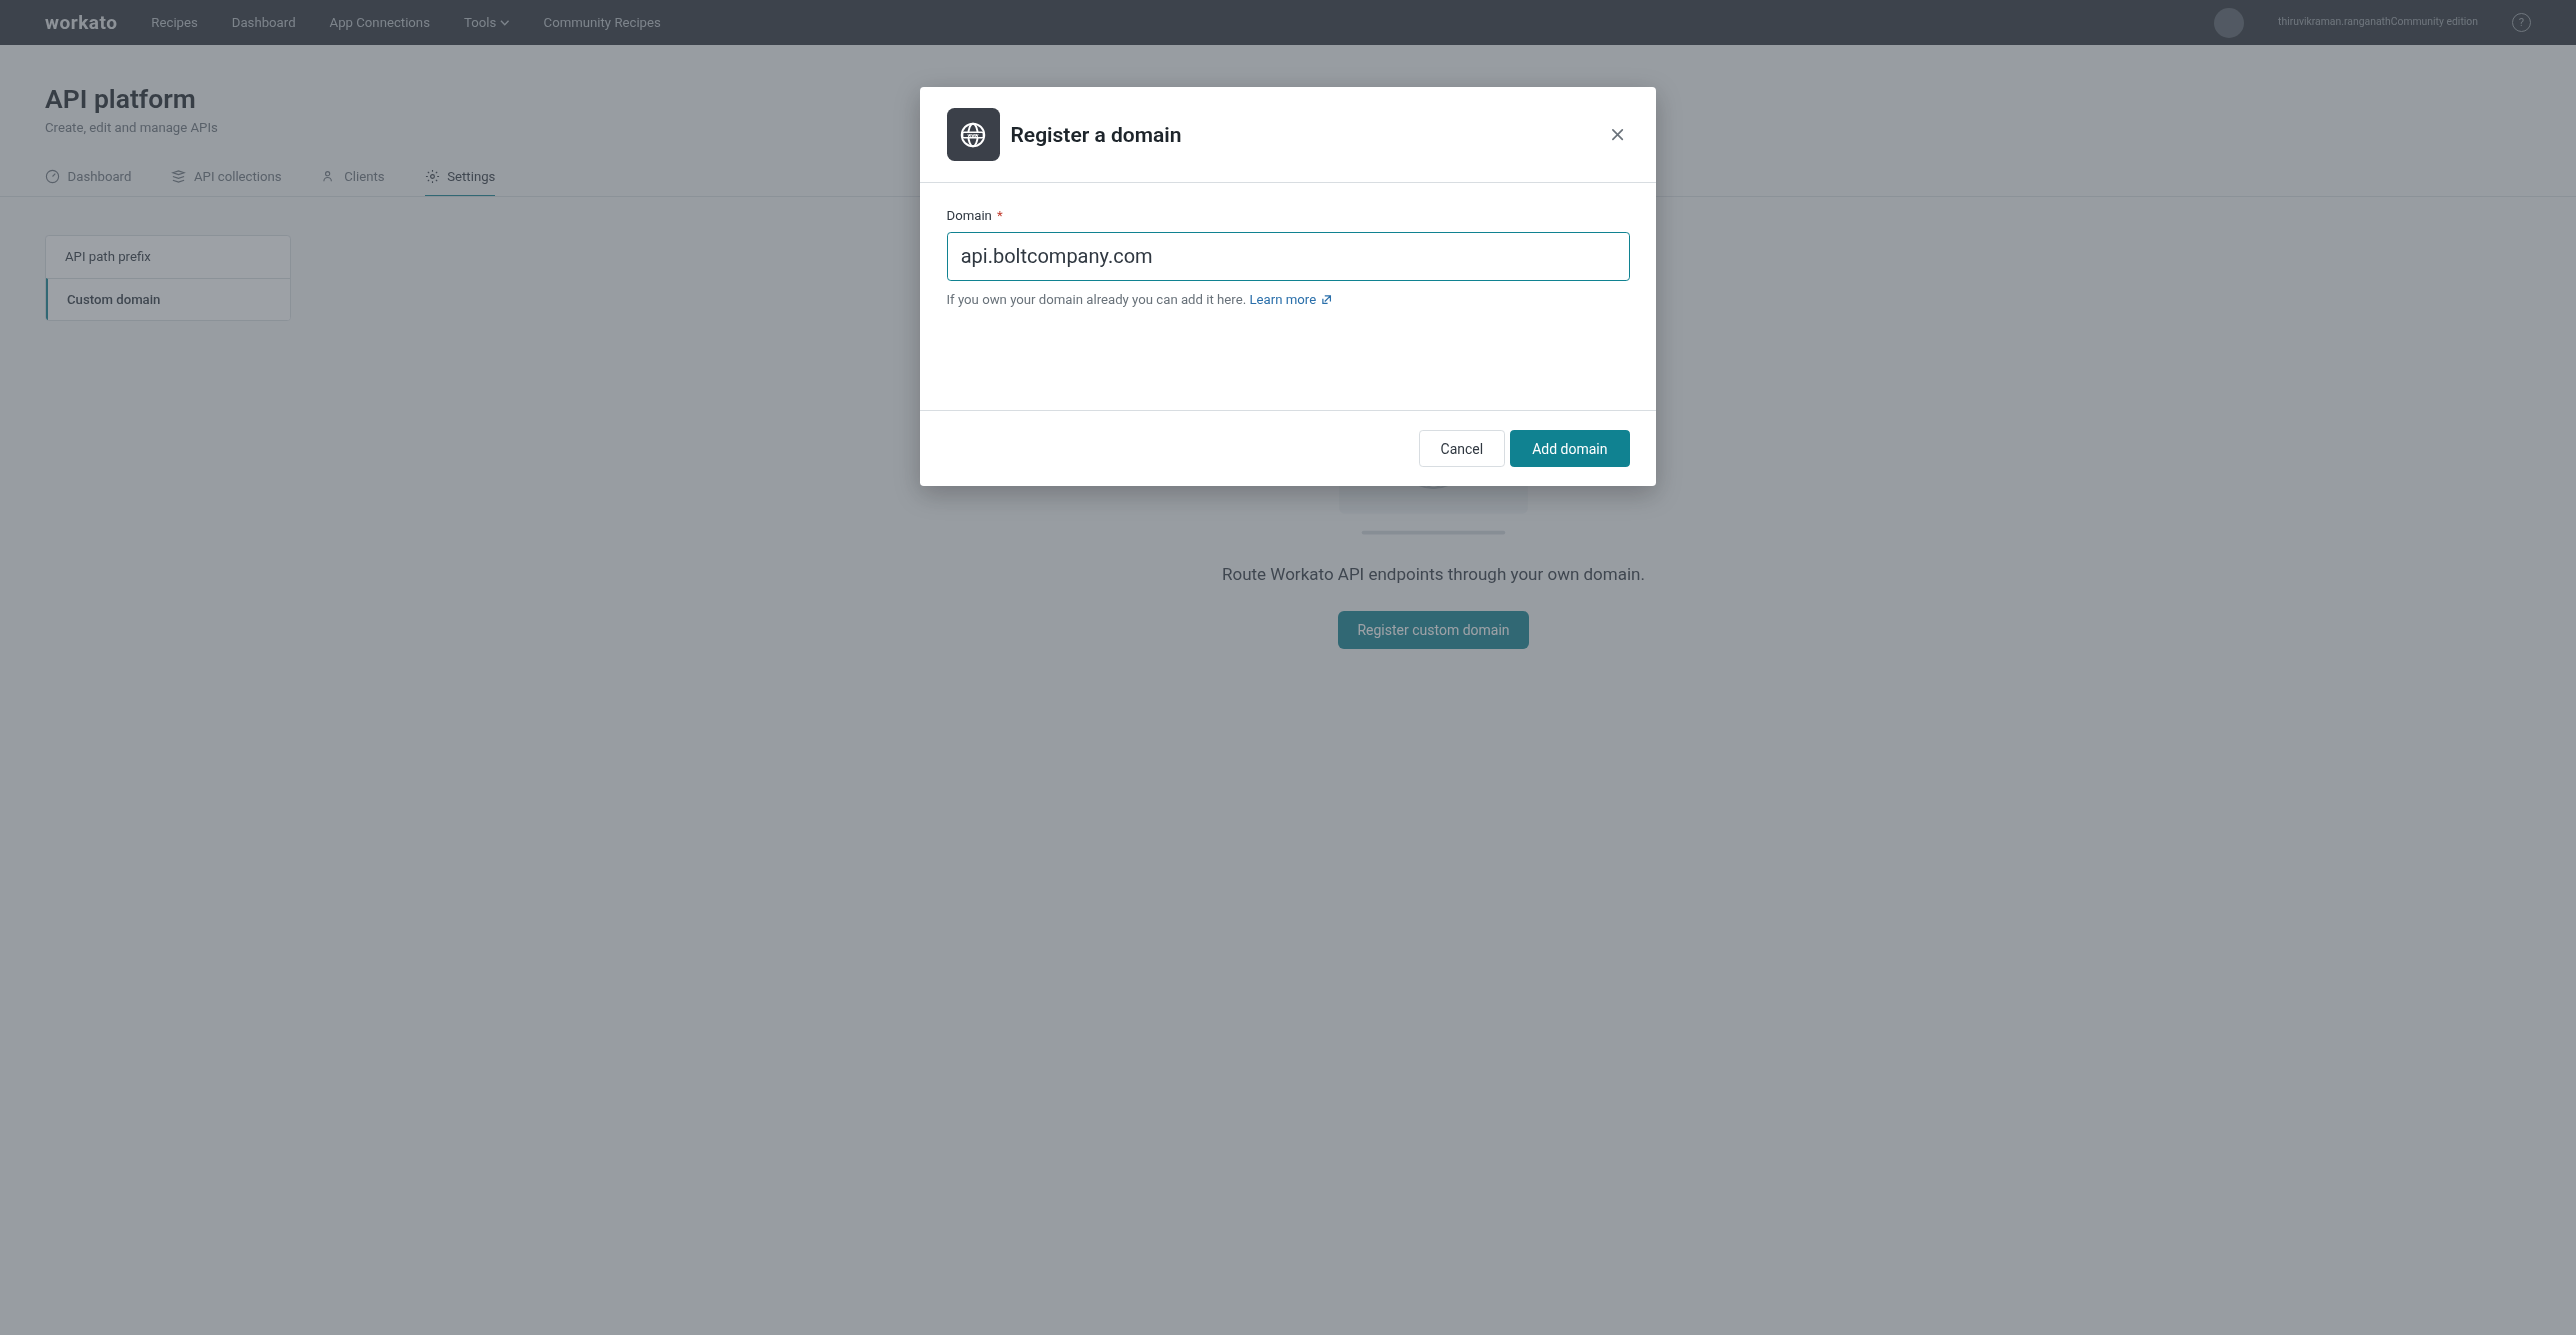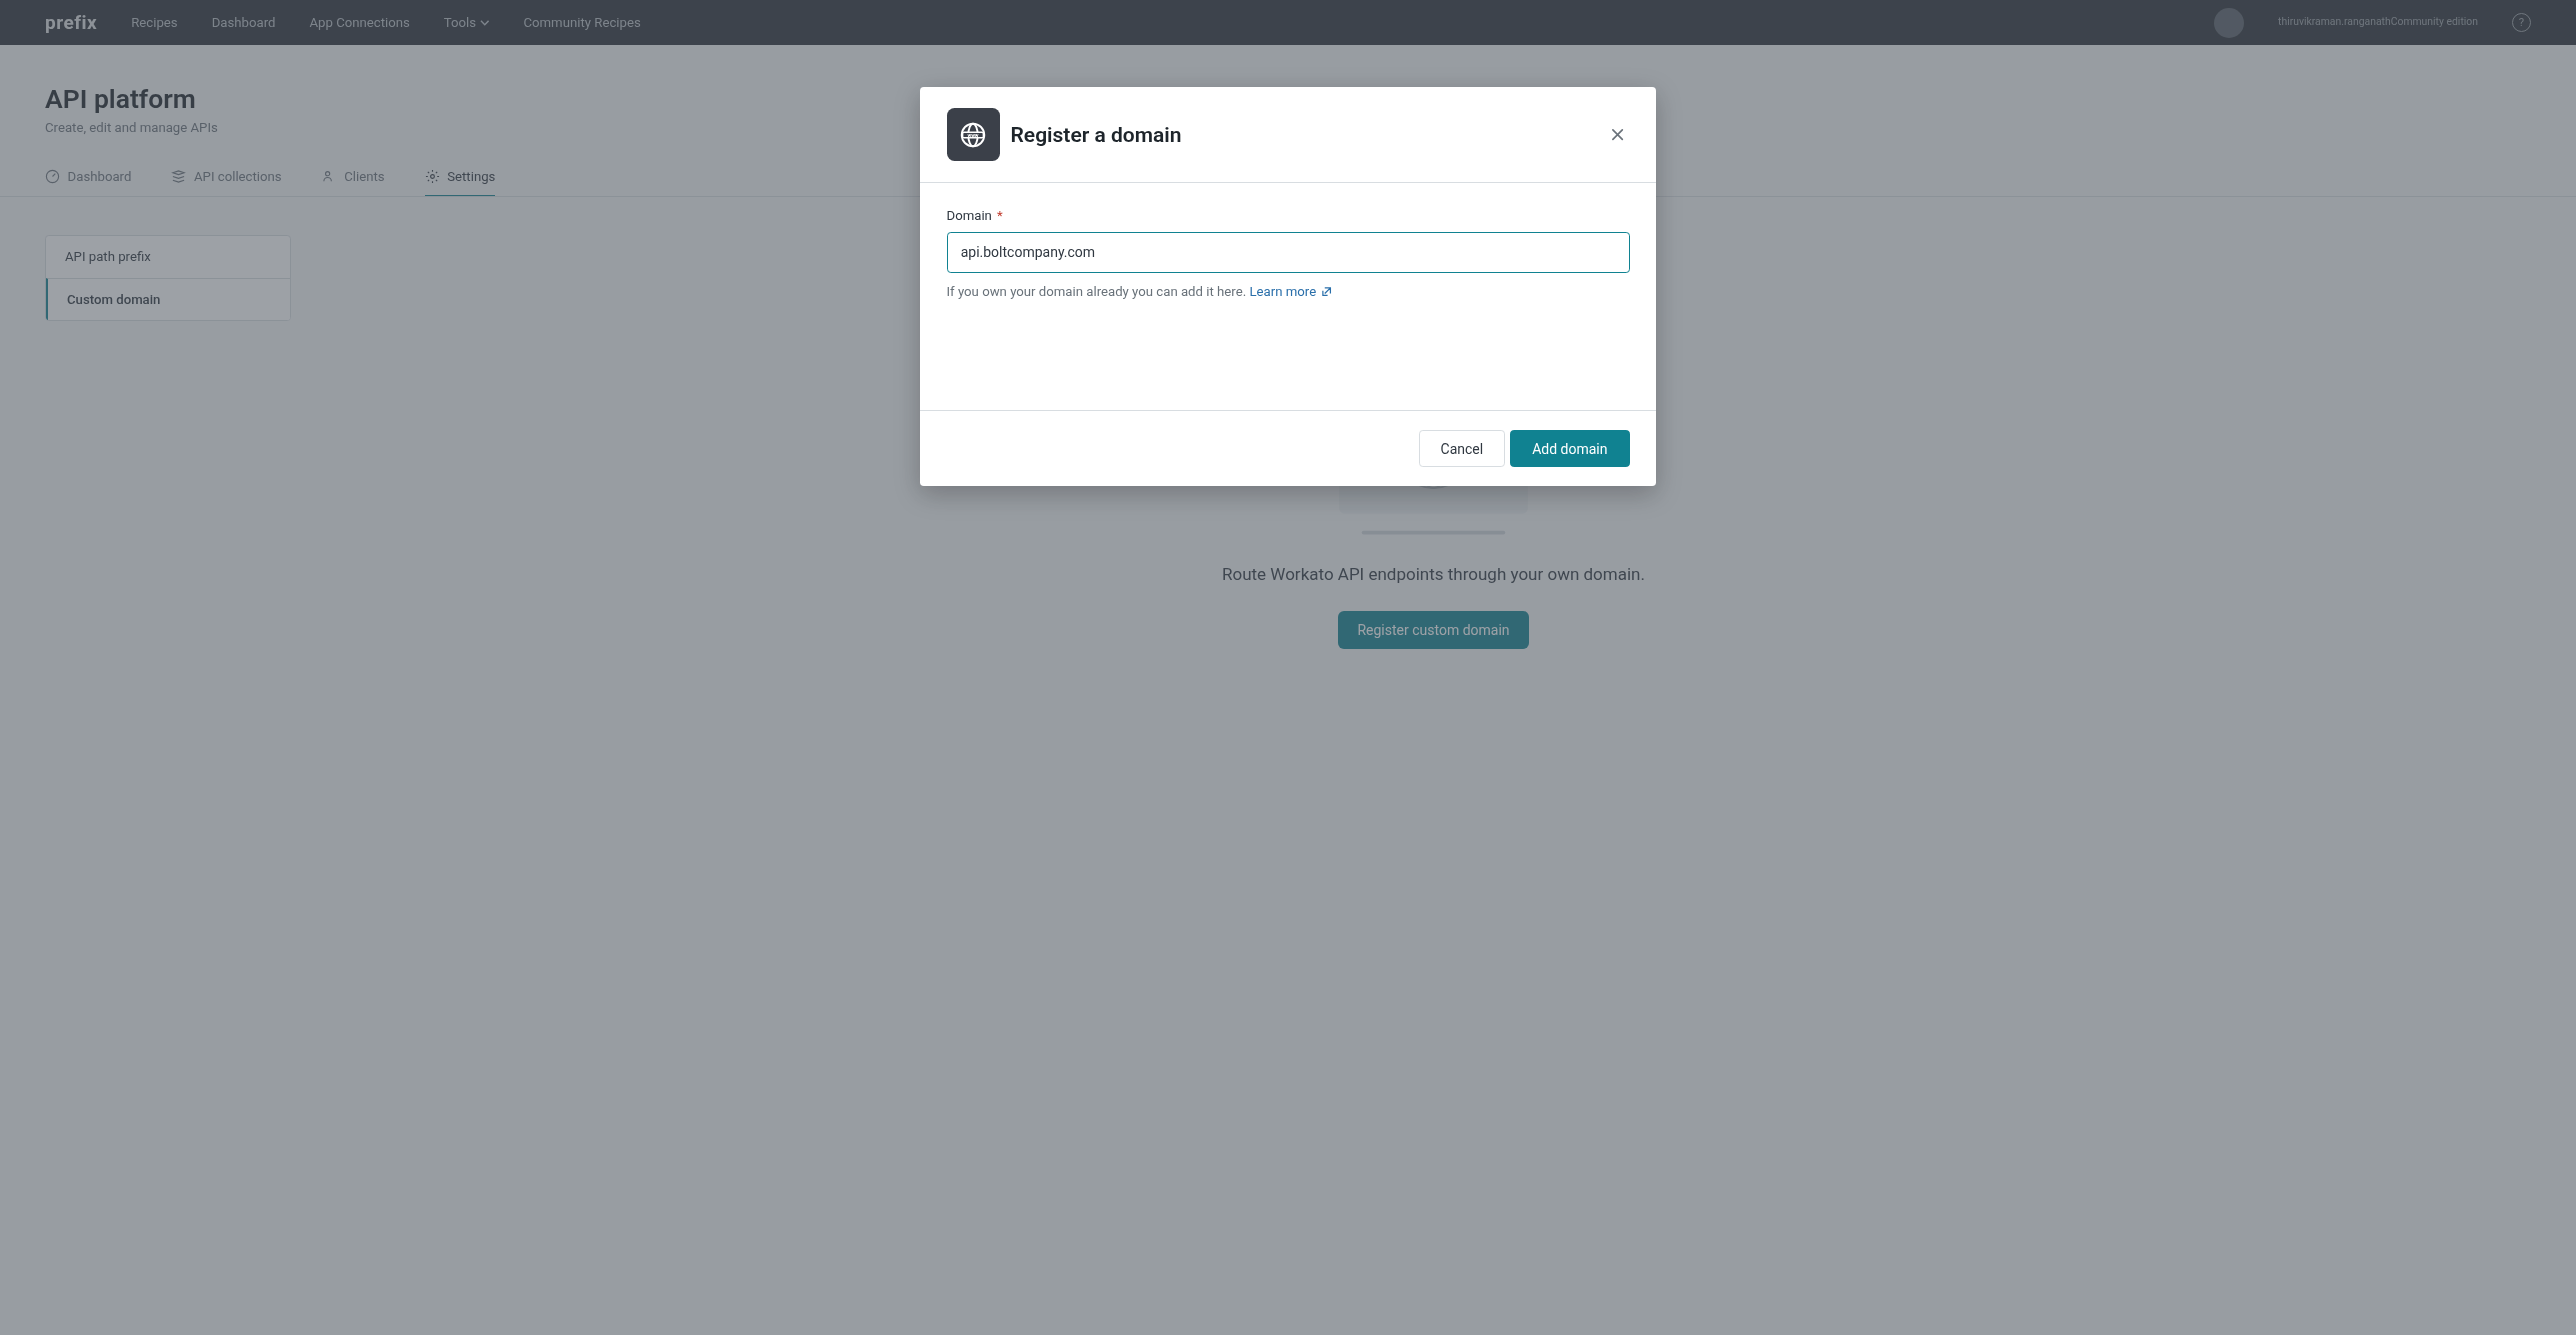--- a/index.html
+++ b/index.html
@@ -62,38 +62,38 @@
   .modal-icon{
     width:53px;height:53px;border-radius:7.6px;background:var(--dark);
     display:flex;align-items:center;justify-content:center;color:#fff;
   }
   .modal-title{font-size:21px;font-weight:600;color:#1e252b;}
   .modal-close{margin-left:auto;width:23px;height:23px;cursor:pointer;color:#6b737b;display:flex;align-items:center;justify-content:center;}
   .modal-body{padding:24.6px 26.5px 34px;min-height:227px;}
   .field-label{font-size:13.2px;color:var(--text);margin-bottom:9.5px;display:block;}
   .field-label .req{color:#c0392b;margin-left:1.9px;}
   .field-input{
-    width:100%;padding:11.3px 13.2px;font-size:14px;color:var(--text);
+    width:100%;padding:11.3px 13.2px;font-size:20px;color:var(--text);
     border:1.4px solid var(--accent);border-radius:3.8px;outline:none;
     background:#fff;
   }
   .field-help{margin-top:11.3px;font-size:13.2px;color:var(--muted);}
   .field-help a{color:var(--link);text-decoration:none;}
   .ext-icon{width:11.3px;height:11.3px;display:inline-block;margin-left:1.9px;vertical-align:-0.9px;}
   .modal-foot{display:flex;justify-content:flex-end;gap:5px;padding:19px 26.5px;border-top:0.9px solid var(--border);}
   .btn{border-radius:3.8px;font-size:14px;padding:9.5px 21px;cursor:pointer;}
   .btn-secondary{background:#fff;border:0.9px solid var(--border);color:var(--text);}
   .btn-primary{background:var(--accent);border:0.9px solid var(--accent);color:#fff;}
   .caret{width:9.5px;height:9.5px;display:inline-block;}
 </style>
 </head>
 <body>
 
 <div class="topnav">
-  <span class="logo">prefix</span>
+  <span class="logo">workato</span>
   <span class="navitem">Recipes</span>
   <span class="navitem">Dashboard</span>
   <span class="navitem">App Connections</span>
   <span class="navitem">
     <span>Tools</span>
     <svg class="caret" viewBox="0 0 10 10">
         <path d="M1 3l4 4 4-4" fill="none" stroke="currentColor" stroke-width="1.5"></path>
       </svg>
   </span>
   <span class="navitem">Community Recipes</span>

